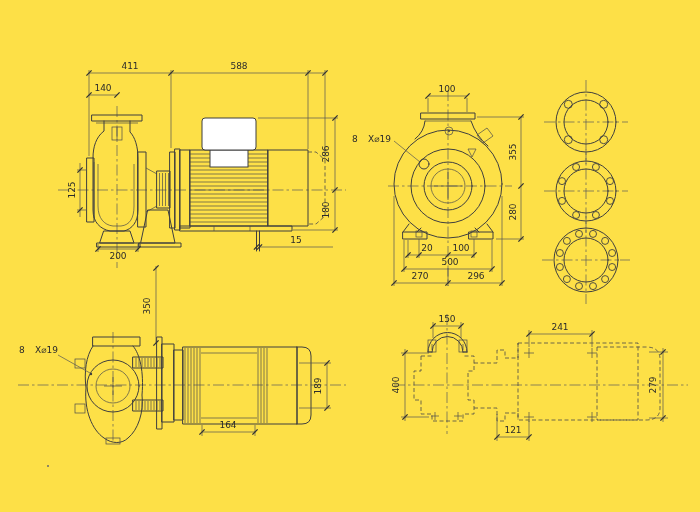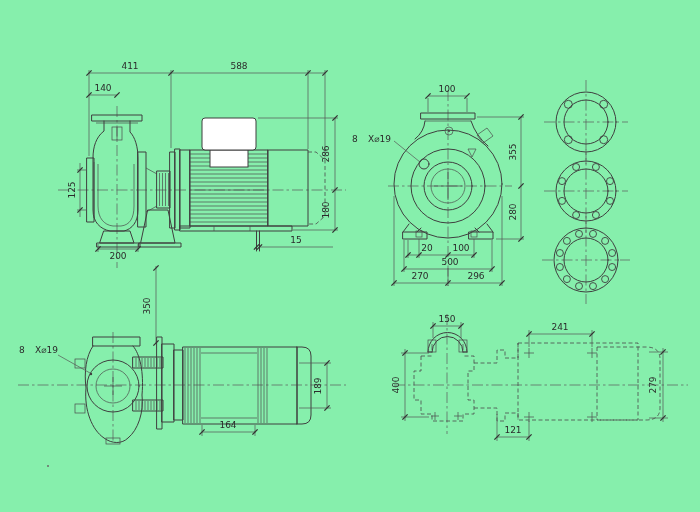--- a/index.html
+++ b/index.html
@@ -1,16 +1,16 @@
 <!DOCTYPE html>
 <html><head>
 <meta charset="utf-8">
 <style>
   html,body{margin:0;padding:0;background:#fff;}
-  #canvas{position:relative;width:700px;height:512px;background:#86efac;overflow:hidden;
+  #canvas{position:relative;width:700px;height:512px;background:#fde047;overflow:hidden;
           font-family:"DejaVu Sans",sans-serif;}
   svg{display:block;}
   .geo{stroke:#3f3f3f;stroke-width:1;fill:none;stroke-linecap:round;stroke-linejoin:round;}
   .geo-thin{stroke:#4a4a4a;stroke-width:.7;fill:none;}
   .fill-w{fill:#ffffff;stroke:#3f3f3f;stroke-width:1;}
   .dim{stroke:#555;stroke-width:.7;fill:none;}
   .tick{stroke:#333;stroke-width:1.3;fill:none;}
   .cl{stroke:#5a5a5a;stroke-width:.7;fill:none;stroke-dasharray:11 3 2.5 3;}
   .dash{stroke:#4a4a4a;stroke-width:.8;fill:none;stroke-dasharray:4 2.5;}
   .lbl{font:9px "DejaVu Sans",sans-serif;fill:#2b2b2b;text-anchor:middle;}

